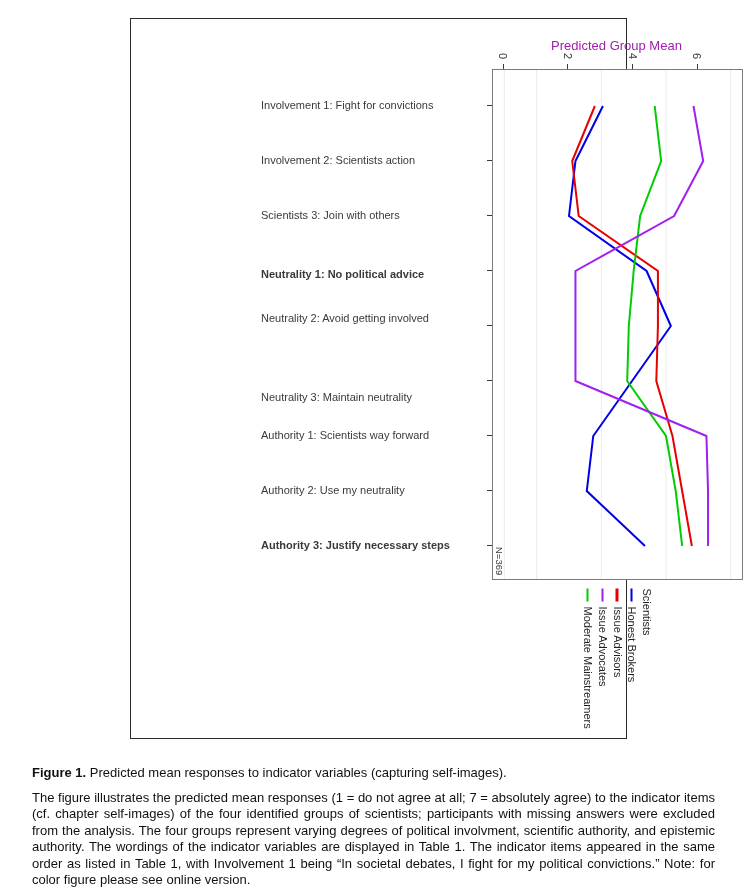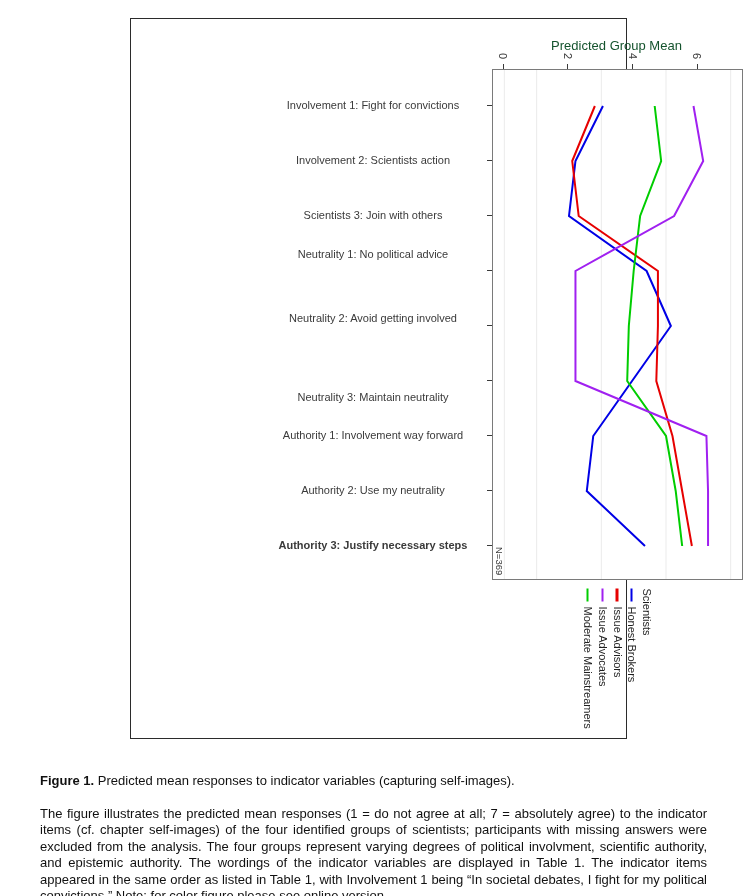--- a/index.html
+++ b/index.html
@@ -6,48 +6,48 @@
   #screen{
     position:relative;width:746px;height:896px;background:#ffffff;
     font-family:"Liberation Sans",sans-serif;overflow:hidden;
   }
   .figure-box{
     position:absolute;left:130px;top:18px;width:497px;height:721px;
     border:1px solid #2b2b2b;background:#ffffff;box-sizing:border-box;
   }
   .axis-title{
     position:absolute;left:361px;top:19px;width:249px;text-align:center;
-    font-size:13px;color:#14532d;
+    font-size:13px;color:#a21caf;
   }
   .xtick{position:absolute;width:1px;height:5px;background:#3a3a3a;}
   .xtick-label{
     position:absolute;width:14px;height:14px;display:flex;align-items:center;justify-content:center;
     font-size:11px;color:#3a3a3a;transform:rotate(90deg);
   }
   #plot-svg{
     position:absolute;left:361px;top:50px;border:1px solid #7a7a7a;background:#ffffff;
   }
   .cat-label{
     position:absolute;left:130px;width:224px;height:14px;line-height:14px;
-    text-align:center;font-size:11px;color:#3a3a3a;white-space:nowrap;
+    text-align:left;font-size:11px;color:#3a3a3a;white-space:nowrap;
   }
   .cat-tick{position:absolute;left:356px;width:5px;height:1px;background:#3a3a3a;}
   #legend-rot{
     position:absolute;left:400px;top:619px;width:172px;height:73px;
     transform:rotate(90deg);
   }
   .legend-title-row{height:14.6px;line-height:14.6px;font-size:11px;color:#1f1f1f;white-space:nowrap;}
   .legend-row{display:flex;align-items:center;height:14.6px;white-space:nowrap;}
   .legend-swatch{width:13px;height:2.2px;margin-right:5px;flex:0 0 auto;}
   .legend-label{font-size:11px;color:#1f1f1f;}
   .caption{
     position:absolute;left:24px;top:757px;width:699px;
     font-size:13px;line-height:16.5px;color:#111111;
   }
-  .caption p{margin:16px;}
+  .caption p{margin:8px;}
   .cap-bold{font-weight:bold;}
   .cap-body{text-align:justify;}
 </style>
 </head>
 <body>
 
 <div id="screen">
   <div class="figure-box">
     <div class="axis-title">Predicted Group Mean</div>
     <div id="ticks-layer">
@@ -60,27 +60,27 @@
         <div class="xtick" style="left: 565.844px; top: 45px;"></div>
         <div class="xtick-label" style="left: 559.344px; top: 30px;">6</div>
       </div>
     <div id="cats-layer">
         <div class="cat-label" style="top: 79px;">Involvement 1: Fight for convictions</div>
         <div class="cat-tick" style="top: 86px;"></div>
         <div class="cat-label" style="top: 134px;">Involvement 2: Scientists action</div>
         <div class="cat-tick" style="top: 141px;"></div>
         <div class="cat-label" style="top: 189px;">Scientists 3: Join with others</div>
         <div class="cat-tick" style="top: 196px;"></div>
-        <div class="cat-label" style="top: 228px;">Neutrality 1: No political advice</div>
+        <div class="cat-label" style="top: 248px; font-weight: bold;">Neutrality 1: No political advice</div>
         <div class="cat-tick" style="top: 251px;"></div>
         <div class="cat-label" style="top: 292px;">Neutrality 2: Avoid getting involved</div>
         <div class="cat-tick" style="top: 306px;"></div>
         <div class="cat-label" style="top: 371px;">Neutrality 3: Maintain neutrality</div>
         <div class="cat-tick" style="top: 361px;"></div>
-        <div class="cat-label" style="top: 409px;">Authority 1: Involvement way forward</div>
+        <div class="cat-label" style="top: 409px;">Authority 1: Scientists way forward</div>
         <div class="cat-tick" style="top: 416px;"></div>
         <div class="cat-label" style="top: 464px;">Authority 2: Use my neutrality</div>
         <div class="cat-tick" style="top: 471px;"></div>
         <div class="cat-label" style="top: 519px; font-weight: bold;">Authority 3: Justify necessary steps</div>
         <div class="cat-tick" style="top: 526px;"></div>
       </div>
     <svg id="plot-svg" width="249" height="509" viewBox="0 0 249 509">
         <line x1="11.318181818181818" x2="11.318181818181818" y1="0" y2="509" stroke="#ebebeb" stroke-width="1"></line>
         <line x1="43.655844155844164" x2="43.655844155844164" y1="0" y2="509" stroke="#ebebeb" stroke-width="1"></line>
         <line x1="108.33116883116884" x2="108.33116883116884" y1="0" y2="509" stroke="#ebebeb" stroke-width="1"></line>

